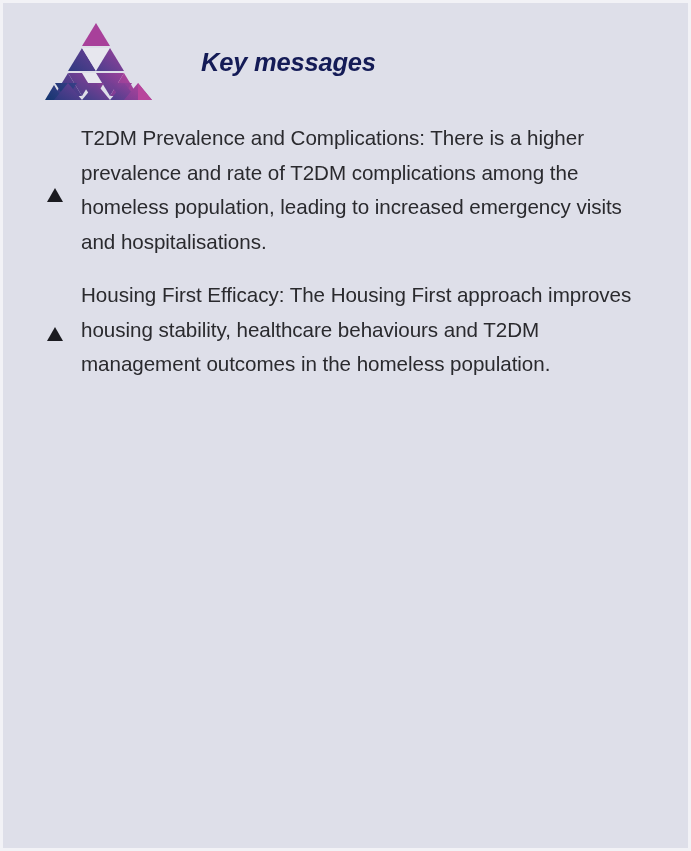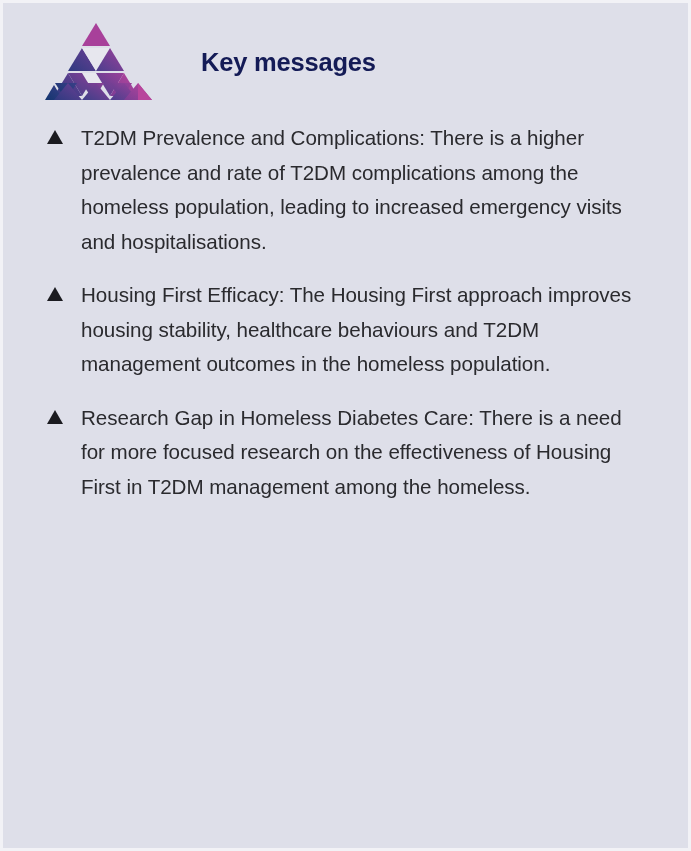--- a/index.html
+++ b/index.html
@@ -40,32 +40,33 @@
     display: block;
   }
 
   #title {
     margin-left: 42px;
     font-size: 25.5px;
     font-weight: bold;
     color: #141b56;
     letter-spacing: -0.2px;
     white-space: nowrap;
+    font-style: italic;
   }
 
   
   #bullets {
     list-style: none;
     margin: 0;
     padding: 22px 18px 0 44px;
   }
 
   .bullet {
     display: flex;
-    align-items: flex-start;
+    align-items: center;
     margin-bottom: 19px;
   }
 
   .bullet-marker {
     flex: 0 0 auto;
     width: 16px;
     height: 14px;
     margin-top: 9px;
     margin-right: 18px;
   }
@@ -158,23 +159,15 @@
 
     <li class="bullet">
       <span class="bullet-marker">
         <svg width="16" height="14" viewBox="0 0 16 14" xmlns="http://www.w3.org/2000/svg">
           <polygon points="8,0 16,14 0,14" fill="#1b1b20"></polygon>
         </svg>
       </span>
       <span class="bullet-text">Housing First Efficacy: The Housing First approach improves housing stability, healthcare behaviours and T2DM management outcomes in the homeless population.</span>
     </li>
 
-    <li class="bullet">
-      <span class="bullet-marker">
-        <svg width="16" height="14" viewBox="0 0 16 14" xmlns="http://www.w3.org/2000/svg">
-          <polygon points="8,0 16,14 0,14" fill="#1b1b20"></polygon>
-        </svg>
-      </span>
-      <span class="bullet-text">Research Gap in Homeless Diabetes Care: There is a need for more focused research on the effectiveness of Housing First in T2DM management among the homeless.</span>
-    </li>
 
   </ul>
 </div>
 
 </body></html>

